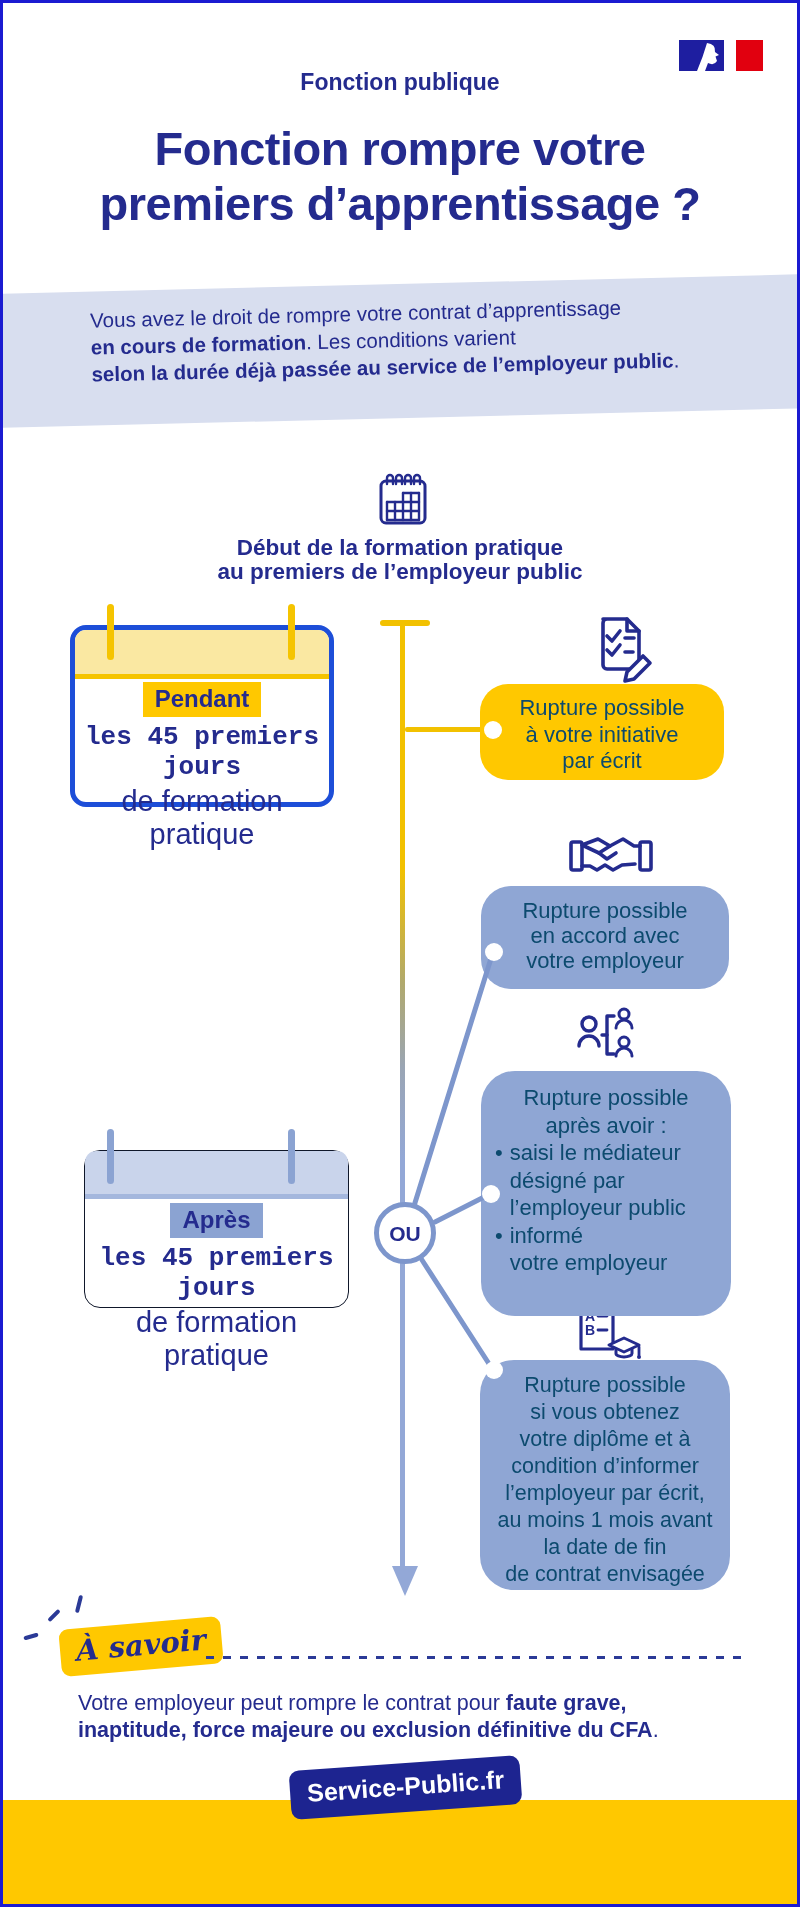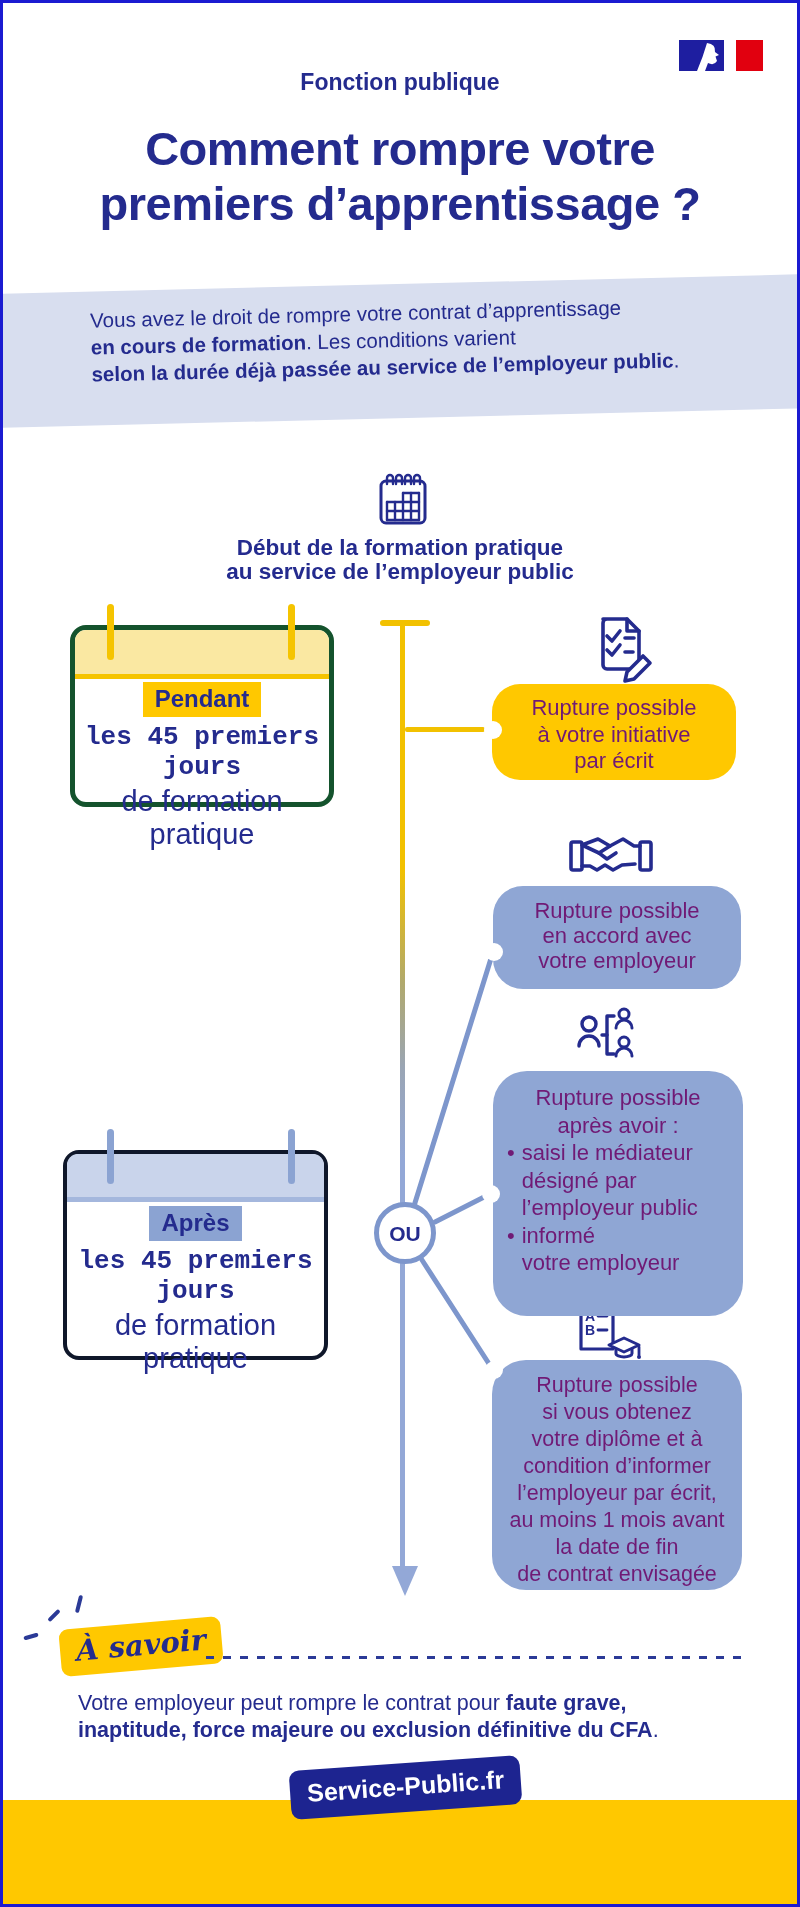--- a/index.html
+++ b/index.html
@@ -20,37 +20,37 @@
   .b{font-weight:bold;}
   
   .start-label{top:533px;left:0;width:794px;text-align:center;font-size:22.5px;line-height:24px;font-weight:bold;}
   .tl-cap{top:617px;left:377px;width:50px;height:6px;border-radius:3px;background:#f2c100;}
   .tl-line{top:620px;left:397px;width:5px;height:945px;border-radius:2px;
     background:linear-gradient(180deg,#f2c100 0%,#f2c100 26%,#b1a96c 38%,#9aa5b4 47%,#93a8d7 57%,#93a8d7 100%);}
   .tl-arrow{top:1563px;left:389px;width:0;height:0;border-left:13px solid transparent;border-right:13px solid transparent;border-top:30px solid #93a8d7;}
   .branch{top:724px;left:402px;width:80px;height:5px;background:#f2c100;border-radius:2px;}
   
   .cal{box-sizing:border-box;border-radius:16px;background:#fff;}
-  .cal-yellow{top:622px;left:67px;width:264px;height:182px;border:5px solid #14532d;}
-  .cal-blue{top:1147px;left:60px;width:265px;height:210px;border:4px solid #0f172a;}
+  .cal-yellow{top:622px;left:67px;width:264px;height:182px;border:5px solid #1d4ed8;}
+  .cal-blue{top:1147px;left:81px;width:265px;height:158px;border:1px solid #0f172a;}
   .cal-band{position:absolute;left:0;top:0;width:100%;height:49px;box-sizing:border-box;border-radius:11px 11px 0 0;}
   .cal-yellow .cal-band{background:#fae8a2;border-bottom:5px solid #f5c400;}
   .cal-blue .cal-band{background:#c9d4eb;border-bottom:5px solid #a4b7dd;height:48px;}
   .post{width:7px;border-radius:3.5px;}
   .post-y{background:#f5c400;top:601px;height:56px;}
   .post-b{background:#8ba3d2;top:1126px;height:55px;}
   .post-l{left:104px;} .post-r{left:285px;}
   .cal-content{position:absolute;left:0;top:52px;width:100%;text-align:center;}
   .hl{display:inline-block;padding:3px 12px 4px;font-size:24px;font-weight:bold;}
   .hl-y{background:#ffc800;}
   .hl-b{background:#8ba3d2;}
   .cal-l1{font-size:26px;font-weight:bold;margin-top:5px;font-family:Liberation Mono, monospace;}
   .cal-l2{font-size:29px;font-weight:normal;margin-top:3px;}
   
-  .bubble{box-sizing:border-box;text-align:center;color:#701a75;margin-left:12px;}
+  .bubble{box-sizing:border-box;text-align:center;color:#0c4a6e;}
   .bubble-text{white-space:pre-line;display:block;}
   .bub-1{top:681px;left:477px;width:244px;height:96px;background:#ffc800;border-radius:28px;font-size:22px;line-height:26.5px;padding-top:11px;}
   .bub-2{top:883px;left:478px;width:248px;height:103px;background:#8fa6d4;border-radius:30px;font-size:22px;line-height:25px;padding-top:12px;}
   .bub-3{top:1068px;left:478px;width:250px;height:245px;background:#8fa6d4;border-radius:34px;font-size:22px;line-height:27.5px;padding-top:13px;}
   .bub-4{top:1357px;left:477px;width:250px;height:230px;background:#8fa6d4;border-radius:34px;font-size:21.5px;line-height:27px;padding-top:12px;}
   .bullets{text-align:left;margin:0 0 0 14px;}
   .bullet{display:flex;gap:7px;}
   .bullet .marker{flex:0 0 auto;}
   .bullet .btext{white-space:pre-line;}
   
@@ -83,21 +83,21 @@
 
   <div class="abs logo">
     <svg class="icon" width="84" height="31" viewBox="0 0 84 31">
       <rect x="0" y="0" width="45" height="31" fill="#1e1ea0"></rect>
       <path d="M28 3 q9 1 8 9 l4 3 -3.5 1.5 1.5 4.5 q-3 5 -9 2 l-3 8 h-8 q6 -14 10 -28 z" fill="#ffffff"></path>
       <rect x="57" y="0" width="27" height="31" fill="#e1000f"></rect>
     </svg>
   </div>
   <div class="abs brand">Fonction publique</div>
   <div class="abs title">
-    <div>Comment rompre votre</div>
+    <div>Fonction rompre votre</div>
     <div>premiers d’apprentissage ?</div>
   </div>
 
   <div class="abs band">
     <div class="band-text">
       <div><span>Vous avez le droit de rompre votre contrat d’apprentissage</span></div>
       <div><span class="b">en cours de formation</span><span>. Les conditions varient</span></div>
       <div><span class="b">selon la durée déjà passée au service de l’employeur public</span><span>.</span></div>
     </div>
   </div>
@@ -117,21 +117,21 @@
         <path d="M12 33 v18"></path>
           <path d="M20 33 v18"></path>
           <path d="M28 24 v27"></path>
           <path d="M36 24 v27"></path>
           <path d="M44 24 v27"></path>
       </g>
     </svg>
   </div>
   <div class="abs start-label">
     <div>Début de la formation pratique</div>
-    <div>au service de l’employeur public</div>
+    <div>au premiers de l’employeur public</div>
   </div>
 
   <div class="abs tl-cap"></div>
   <div class="abs tl-line"></div>
   <div class="abs tl-arrow"></div>
   <div class="abs branch"></div>
 
   <div class="abs cal cal-yellow">
     <div class="cal-band"></div>
     <div class="cal-content">

